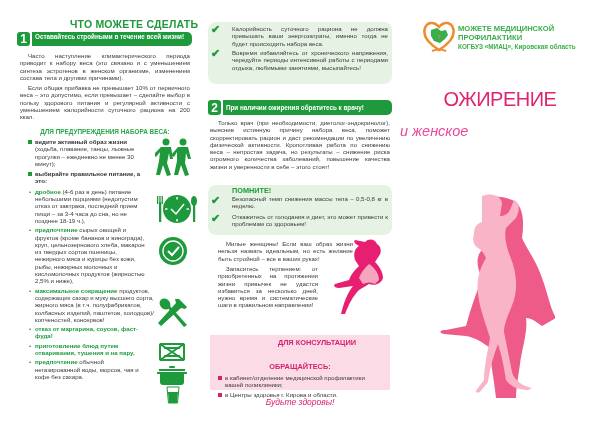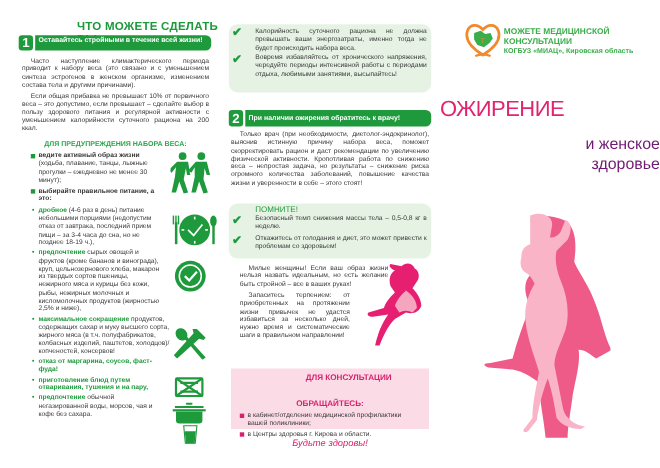--- a/index.html
+++ b/index.html
@@ -149,21 +149,21 @@
     <p class="t" style="position:absolute;left:24px;top:27px;width:156px;margin:0;">Вовремя избавляйтесь от хронического напряжения, чередуйте периоды интенсивной работы с периодами отдыха, любимыми занятиями, высыпайтесь!</p>
   </div>
 
   <div class="badge" style="left:8px;top:100px;width:184px;height:15px;">
     <div class="num">2</div>
     <div class="bt" style="flex:1;display:flex;align-items:center;">При наличии ожирения обратитесь к врачу!</div>
   </div>
   <p class="t" style="position:absolute;left:10px;top:119px;width:180px;margin:0;text-indent:8px;">Только врач (при необходимости, диетолог-эндокринолог), выяснив истинную причину набора веса, поможет скорректировать рацион и даст рекомендации по увеличению физической активности. Кропотливая работа по снижению веса – непростая задача, но результаты – снижение риска огромного количества заболеваний, повышение качества жизни и уверенности в себе – этого стоят!</p>
 
   <div class="box" style="left:8px;top:185px;width:184px;height:50px;">
-    <div style="position:absolute;left:24px;top:1px;font-size:7.3px;font-weight:normal;color:#1e9a3c;">ПОМНИТЕ!</div>
+    <div style="position:absolute;left:24px;top:1px;font-size:7.3px;font-weight:bold;color:#1e9a3c;">ПОМНИТЕ!</div>
     <span class="chk" style="top:9px;">✔</span>
     <p class="t" style="position:absolute;left:24px;top:10px;width:156px;margin:0;">Безопасный темп снижения массы тела – 0,5-0,8 кг в неделю.</p>
     <span class="chk" style="top:27px;">✔</span>
     <p class="t" style="position:absolute;left:24px;top:28px;width:156px;margin:0;">Откажитесь от голодания и диет, это может привести к проблемам со здоровьем!</p>
   </div>
 
   <p class="t" style="position:absolute;left:18px;top:240px;width:135px;margin:0;text-indent:8px;">Милые женщины! Если ваш образ жизни нельзя назвать идеальным, но есть желание быть стройной – все в ваших руках!</p>
   <p class="t" style="position:absolute;left:18px;top:265px;width:100px;margin:0;text-indent:8px;">Запаситесь терпением: от приобретенных на протяжении жизни привычек не удастся избавиться за несколько дней, нужно время и систематические шаги в правильном направлении!</p>
 
   <svg style="position:absolute;left:125px;top:238px;" width="75" height="80" viewBox="0 0 75 80">
@@ -188,27 +188,26 @@
 
 <div id="c3" class="col">
   <svg style="position:absolute;left:22px;top:20px;" width="34" height="34" viewBox="0 0 34 34">
     <path d="M17 30 C4 22 1 14 3 8 C5 2 12 1 17 7 C22 1 29 2 31 8 C33 14 30 22 17 30z" fill="none" stroke="#f08a2c" stroke-width="2.5"></path>
     <path d="M9 10 l6 -2 4 3 5 -1 2 5 -3 4 -5 4 -6 -2 -3 -5z" fill="#3aae4a"></path>
     <text x="17" y="19" font-size="6" text-anchor="middle" fill="#f08a2c" font-family="Liberation Sans, sans-serif">T</text>
     <path d="M10 31 q7 -3 14 0" stroke="#f08a2c" stroke-width="2" fill="none"></path>
   </svg>
   <div style="position:absolute;left:58px;top:24px;font-weight:bold;color:#3aae4a;font-size:7.6px;line-height:9px;">
     <div>МОЖЕТЕ МЕДИЦИНСКОЙ</div>
-    <div>КОНСУЛЬТАЦИИ</div>
+    <div>ПРОФИЛАКТИКИ</div>
     <div style="font-size:6.4px;">КОГБУЗ «МИАЦ», Кировская область</div>
   </div>
 
-  <div style="position:absolute;left:0;top:88px;width:200px;color:#e0246f;font-size:20px;letter-spacing:-0.5px;">ОЖИРЕНИЕ</div>
-  <div style="position:absolute;left:0;top:122px;width:200px;text-align:right;color:#701a75;font-size:14.5px;line-height:19px;">
+  <div style="position:absolute;left:0;top:88px;width:200px;text-align:center;color:#e0246f;font-size:20px;letter-spacing:-0.5px;">ОЖИРЕНИЕ</div>
+  <div style="position:absolute;left:0;top:122px;width:200px;text-align:left;color:#ec4899;font-size:14.5px;line-height:19px;font-style:italic;">
     <div>и женское</div>
-    <div>здоровье</div>
   </div>
 
   <svg style="position:absolute;left:20px;top:190px;" width="135" height="230" viewBox="0 0 135 230">
     <path d="M62 10 c8 -6 24 -4 34 2 c8 8 8 22 6 36 c4 10 14 22 20 40 c6 16 8 30 14 40 l-14 8 c-6 -4 -10 -8 -16 -8 c2 14 -4 30 -6 46 c-2 14 -4 26 -4 34 l-20 0 c-2 -20 -6 -36 -6 -50 c-8 -6 -14 -10 -24 -12 l-22 -2 c-6 -2 -4 -4 2 -4 l20 -4 c4 -16 10 -32 16 -48 c-6 -12 -6 -22 0 -28 c-4 -8 -6 -18 -2 -24 l8 -6z" fill="#ef5b88"></path>
     <path d="M62 6 c10 -4 20 0 20 8 l-2 12 c4 0 8 -2 10 -6 l4 -10 c6 2 6 10 2 18 l-10 10 c-2 8 0 18 4 28 c6 14 8 30 4 44 c-4 12 -10 22 -10 32 l8 40 c2 8 10 14 20 16 l-4 2 c-10 0 -18 -4 -22 -10 c-2 -12 -4 -24 -8 -36 c-4 10 -8 24 -10 38 l-8 10 c-4 2 -6 0 -2 -4 l6 -8 c0 -14 4 -30 6 -42 c-4 -14 -10 -28 -12 -44 c-2 -14 2 -26 8 -36 c-2 -4 -4 -8 -8 -10 c-4 -2 -6 -8 -4 -14 c0 -6 2 -10 8 -12z" fill="#f9b4c8"></path>
   </svg>
 </div>
 
 </body></html>

